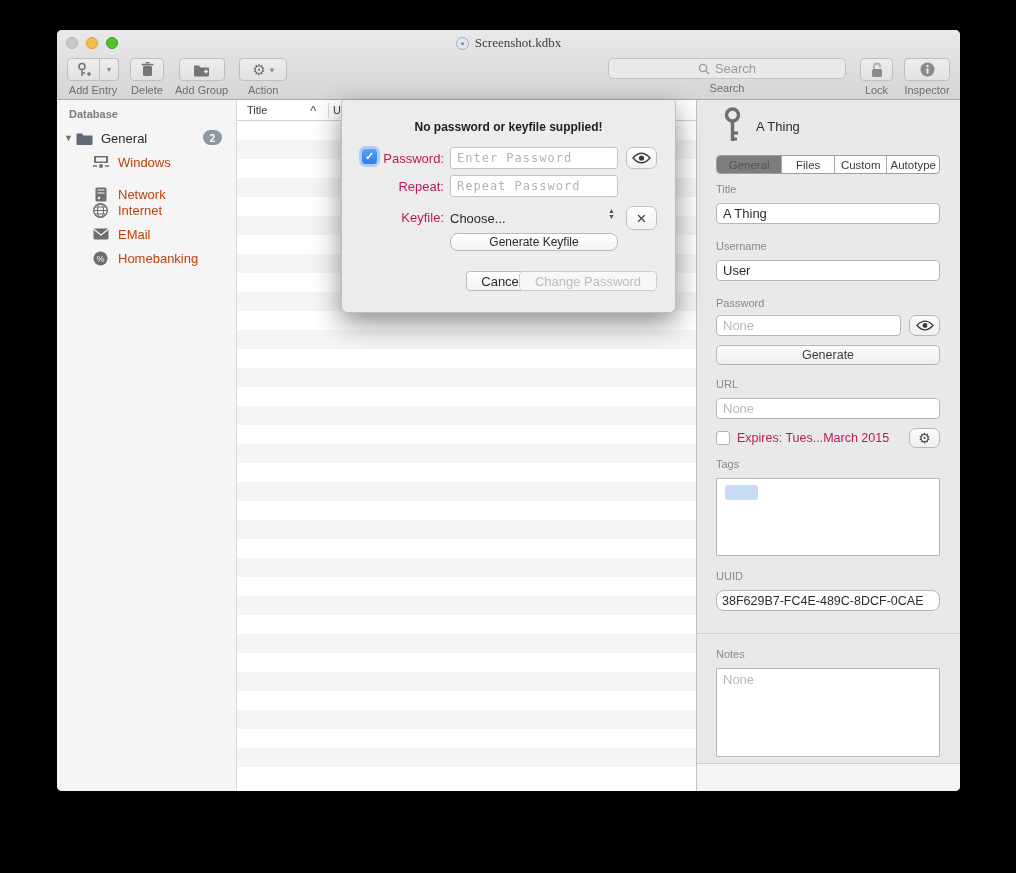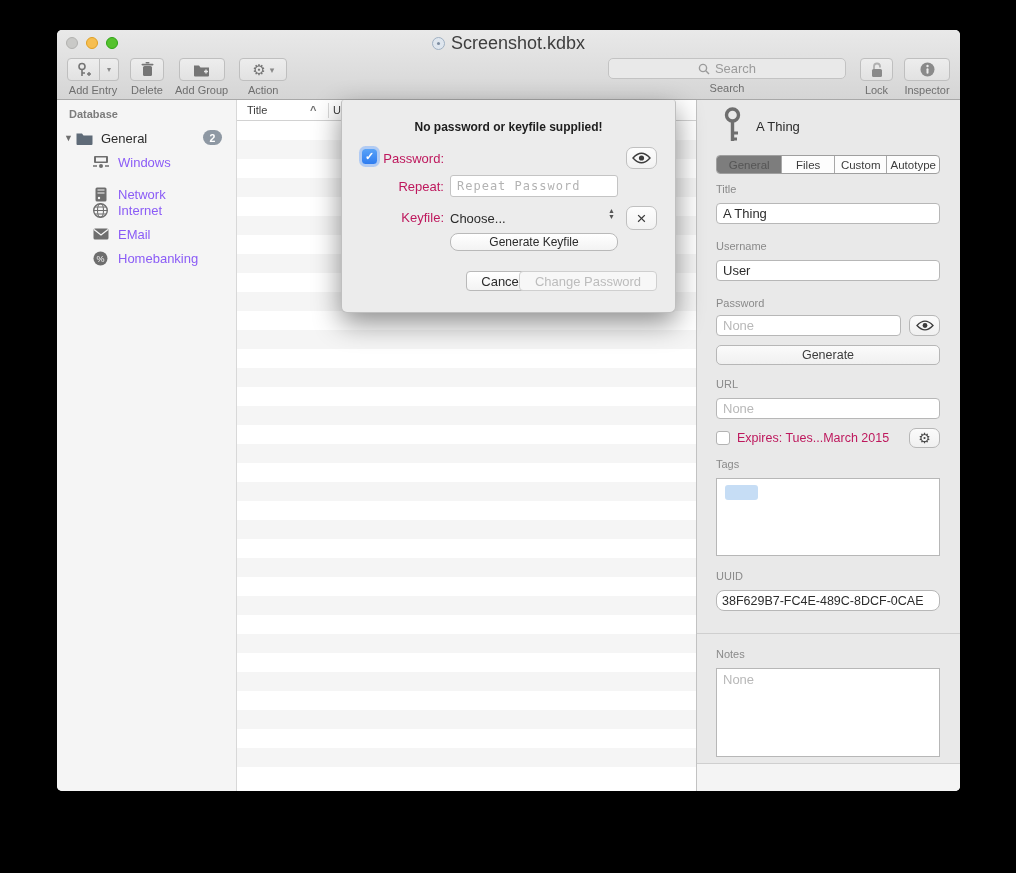--- a/index.html
+++ b/index.html
@@ -16,21 +16,21 @@
   .tl { width:12px; height:12px; border-radius:50%; }
   .tl.close { background:#c9c9c7; border:1px solid #b2b2b0; }
   .tl.min  { background:#f6be50; border:1px solid #dfa023; }
   .tl.zoom { background:#55c22d; border:1px solid #2fa415; }
   .title-wrap { position:absolute; left:0; right:0; top:0; height:26px; display:flex;
     align-items:center; justify-content:center; gap:6px; }
   .doc-icon { width:13px; height:13px; border-radius:50%; background:#dfe6ee; border:1px solid #9fb0c2;
     position:relative; }
   .doc-icon::after { content:""; position:absolute; left:4px; top:4px; width:3px; height:3px;
     border-radius:50%; background:#7d8da0; }
-  .win-title { font-size:18px; color:#3e3e3e; }
+  .win-title { font-size:13px; color:#3e3e3e;font-family:Liberation Serif, serif; }
 
   
   .toolbar { position:relative; height:44px; display:flex; align-items:flex-start;
     padding:2px 10px 0 10px; }
   .tb-item { display:flex; flex-direction:column; align-items:center; margin-right:11px; }
   .tb-label { font-size:11px; color:#6e6e6e; margin-top:3px; }
   .tb-btn { height:23px; background:linear-gradient(#ededed,#e2e2e2); border:1px solid #bfbfbf;
     border-radius:4px; display:flex; align-items:center; justify-content:center; color:#757575; }
   .split { display:flex; }
   .split .part-main { width:33px; height:23px; border:1px solid #bfbfbf; border-radius:4px 0 0 4px;
@@ -48,21 +48,21 @@
     color:#9b9b9b; font-size:13px; }
   .sq-btn { width:33px; }
 
   
   .content { position:absolute; left:0; top:70px; width:100%; height:691px; display:flex; }
   .sidebar { width:180px; background:#f5f5f5; border-right:1px solid #d8d8d8; position:relative;
     flex:none; }
   .sb-header { position:absolute; left:12px; top:8px; font-size:11px; font-weight:bold; color:#7c7c7c; }
   .sb-row { position:absolute; left:0; width:100%; height:22px; display:flex; align-items:center; }
   .sb-group-label { font-size:13px; color:#2b2b2b; margin-left:8px; }
-  .sb-item-label { font-size:13px; color:#8b5cf6; margin-left:9px; }
+  .sb-item-label { font-size:13px; color:#c2410c; margin-left:9px; }
   .disc { font-size:9px; color:#6f6f6f; width:12px; margin-left:7px; }
   .badge { position:absolute; right:14px; top:3px; min-width:19px; height:15px; border-radius:8px;
     background:#8e98a3; color:#fff; font-size:10.5px; font-weight:bold; display:flex;
     align-items:center; justify-content:center; padding:0 5px; }
   .sb-ico { width:17px; height:15px; flex:none; display:flex; align-items:center; justify-content:center; }
 
   
   .table { flex:1; background:#fff; position:relative; overflow:hidden; }
   .thead { height:21px; background:#fff; border-bottom:1px solid #d2d2d2; display:flex;
     align-items:center; font-size:11px; color:#3c3c3c; }
@@ -418,20 +418,21 @@
       <div class="divider" style="top:663px;"></div>
       <div class="insp-footer"></div>
     </div>
   </div>
 
   <div class="sheet">
     <div class="sheet-msg">No password or keyfile supplied!</div>
 
     <div class="cb-checked">✓</div>
     <div class="dlg-label" style="left:18px; top:51px;">Password:</div>
+    <input class="dlg-field" style="top: 47px;" placeholder="Enter Password">
     <div class="dlg-sq" style="top:47px; height:22px;">
       <svg width="19" height="12" viewBox="0 0 19 12">
         <path d="M1 6 Q9.5 -3.5 18 6 Q9.5 15.5 1 6 Z" fill="none" stroke="#3c3c3c" stroke-width="1.4"></path>
         <circle cx="9.5" cy="6" r="2.6" fill="#3c3c3c"></circle>
       </svg>
     </div>
 
     <div class="dlg-label" style="left:18px; top:79px;">Repeat:</div>
     <input class="dlg-field" style="top: 75px;" placeholder="Repeat Password">
 

